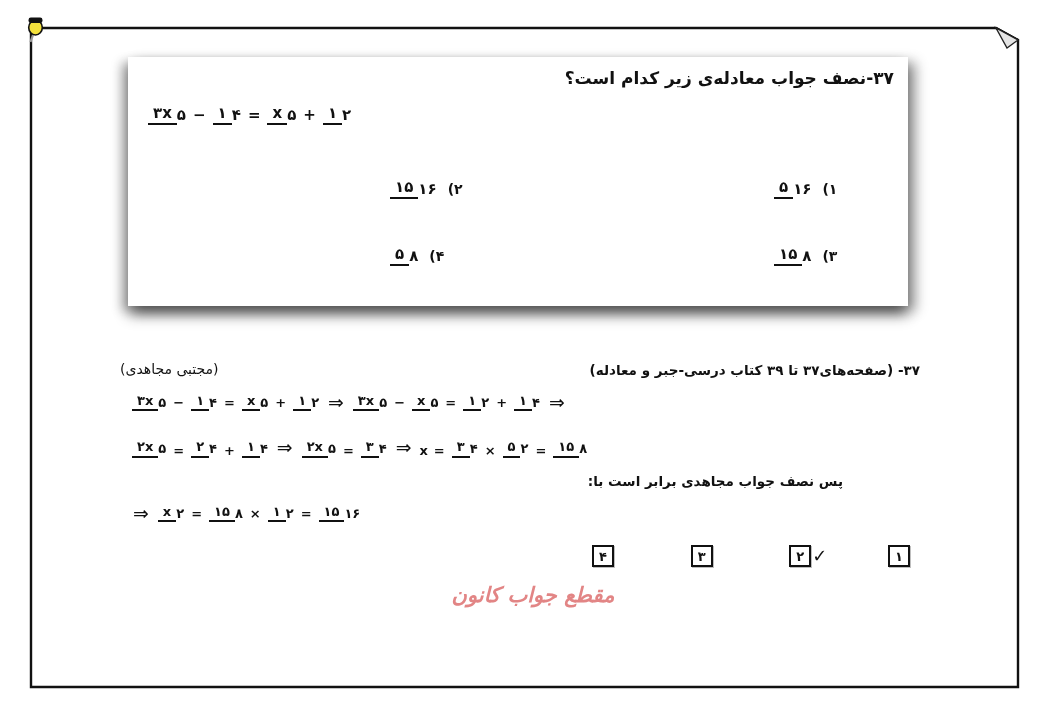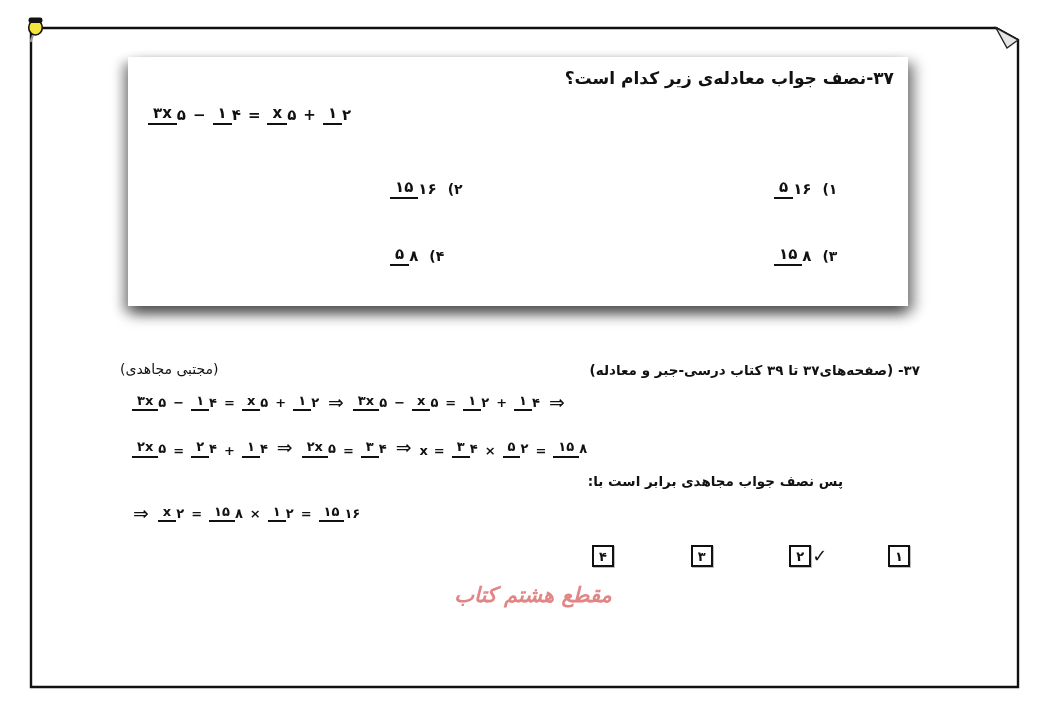--- a/index.html
+++ b/index.html
@@ -248,13 +248,13 @@
   </div>
   <div class="answer-slot">
     <div class="answer-box">۲</div>
     <span class="answer-check">✓</span>
   </div>
   <div class="answer-slot">
     <div class="answer-box">۱</div>
   </div>
 </div>
 
-<div class="footer-script" style="color: rgb(226, 133, 133);">مقطع هشتم کتاب</div>
+<div class="footer-script" style="color: rgb(226, 133, 133);">مقطع جواب کانون</div>
 
 </body></html>

